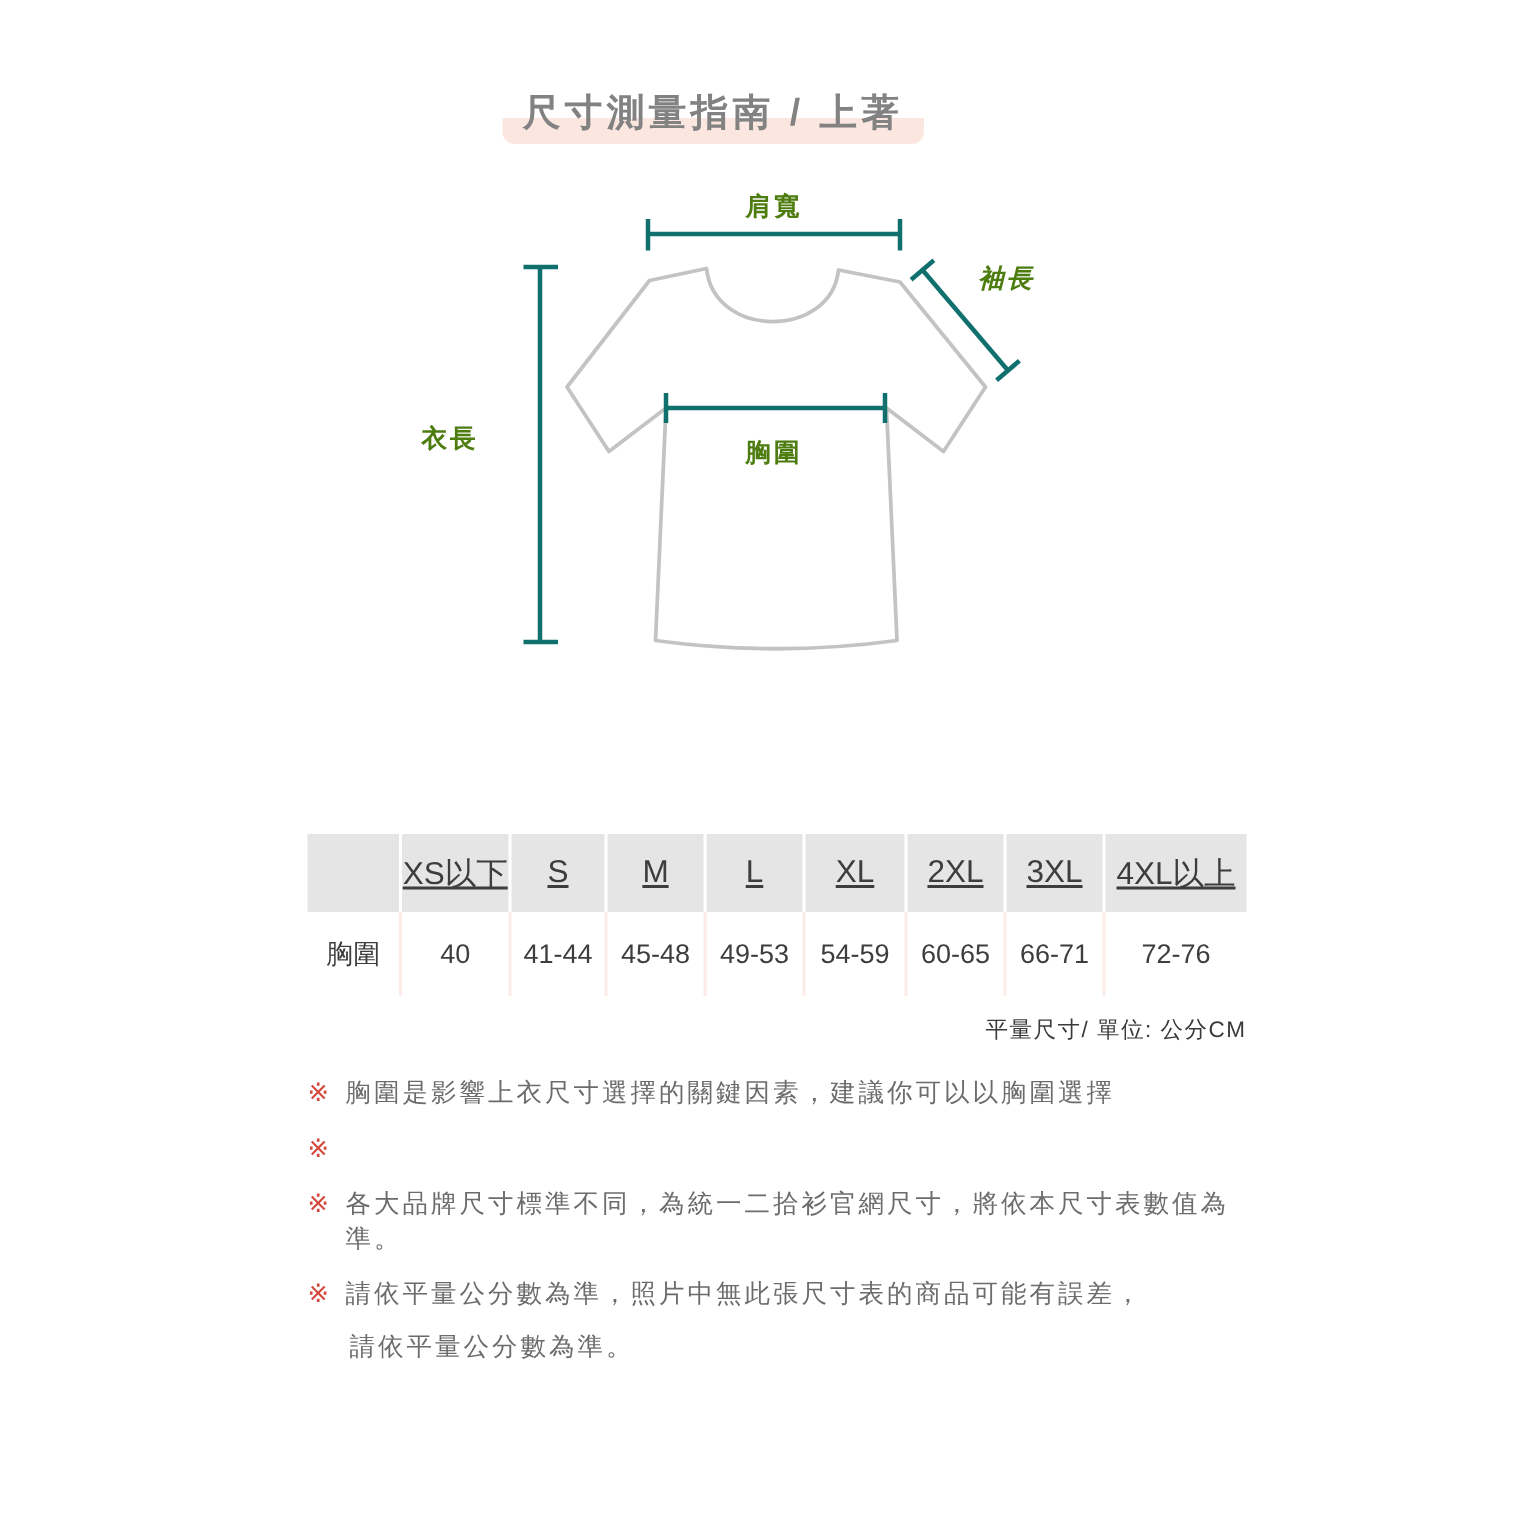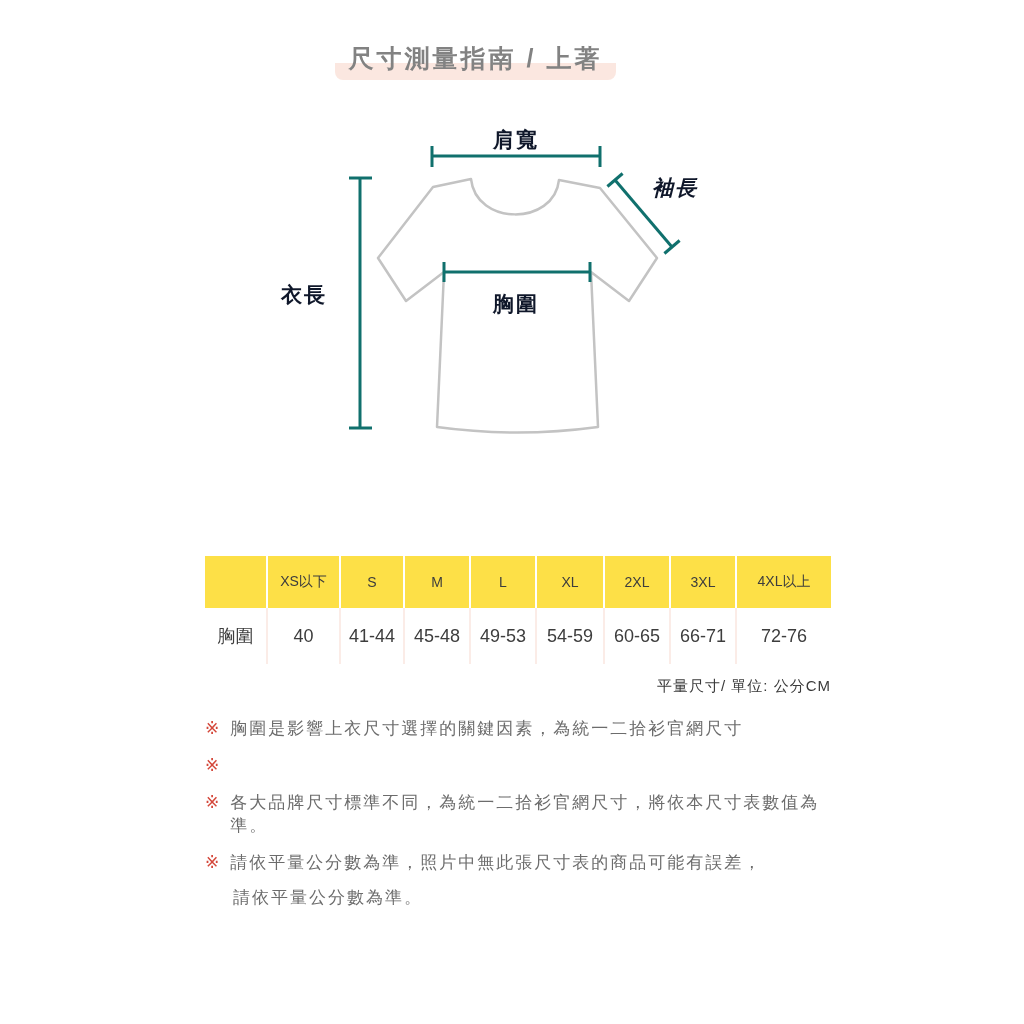--- a/index.html
+++ b/index.html
@@ -1,49 +1,49 @@
 <!DOCTYPE html>
 <html><head>
 <meta charset="utf-8">
 <style>
   html,body { margin:0; padding:0; background:#fff; }
   .page {
     position:relative; width:1024px; height:1024px; background:#ffffff;
     font-family:"Liberation Sans","DejaVu Sans",sans-serif; overflow:hidden;
   }
   
-  .title { position:absolute; top:42px; left:0; width:951px; text-align:center; }
+  .title { position:absolute; top:58px; left:0; width:951px; text-align:center; }
   .title .hl {
     display:inline-block; font-size:25px; font-weight:600; color:#828282;
     letter-spacing:3px; padding:0 14px 5px 14px; border-radius:8px;
     background:linear-gradient(to bottom, rgba(0,0,0,0) 54%, #fbe7e0 54%);
   }
   
   .diagram { position:absolute; top:100px; left:0; width:1024px; height:380px; }
   .diagram svg { position:absolute; top:0; left:0; }
   .dlabel {
-    position:absolute; color:#0f172a; font-size:21px; font-weight:600;
+    position:absolute; color:#4d7c0f; font-size:17px; font-weight:600;
     letter-spacing:2px; white-space:nowrap;
   }
   .dl-shoulder { left:466px; top:26px;  width:100px; text-align:center; }
   .dl-sleeve   { left:652px; top:74px;font-style:italic; }
   .dl-length   { left:281px; top:181px; }
   .dl-chest    { left:466px; top:190px; width:100px; text-align:center; }
   
   .subtitle { position:absolute; top:502px; left:0; width:1024px; text-align:center;
     font-size:24px; font-weight:600; color:#6f6f6f; letter-spacing:2px; }
   .table-wrap { position:absolute; top:556px; left:205px; width:626px; }
   table.size-table { border-collapse:collapse; table-layout:fixed; width:626px;
     font-family:"Liberation Sans","DejaVu Sans",sans-serif; }
   table.size-table th, table.size-table td {
     text-align:center; vertical-align:middle; padding:0;
     font-weight:500; color:#3d3d3d;
   }
   tr.r-head { height:52px; }
-  tr.r-head th { background:#fde047; font-size:14px; border-left:2px solid #ffffff; }
+  tr.r-head th { background:#e5e5e5; font-size:21px; border-left:2px solid #ffffff;text-decoration:underline; }
   tr.r-head th:first-child { border-left:none; }
   tr.r-white { height:56px; }
   tr.r-white td { background:#ffffff; font-size:18px; border-left:2px solid #fbece7; }
   tr.r-white td:first-child { border-left:none; }
   tr.r-pink { height:56px; }
   tr.r-pink td { background:#fae5de; font-size:18px; border-left:2px solid #ffffff; }
   tr.r-pink td:first-child { border-left:none; }
   .unit-note { margin-top:13px; text-align:right; font-size:15px; color:#3a3a3a;
     letter-spacing:1px; font-weight:500; }
   
@@ -139,21 +139,21 @@
         <td>72-76</td>
       </tr>
     </tbody>
       </table>
 
     <div class="unit-note">平量尺寸/ 單位: 公分CM</div>
 
     <div class="notes">
       <div class="note-line">
         <span class="note-marker">※</span>
-        <span>胸圍是影響上衣尺寸選擇的關鍵因素，為統一二拾衫官網尺寸</span>
+        <span>胸圍是影響上衣尺寸選擇的關鍵因素，建議你可以以胸圍選擇</span>
       </div>
       <div class="note-line">
         <span class="note-marker">※</span>
       </div>
       <div class="note-line">
         <span class="note-marker">※</span>
         <span>各大品牌尺寸標準不同，為統一二拾衫官網尺寸，將依本尺寸表數值為準。</span>
       </div>
       <div class="note-line">
         <span class="note-marker">※</span>

